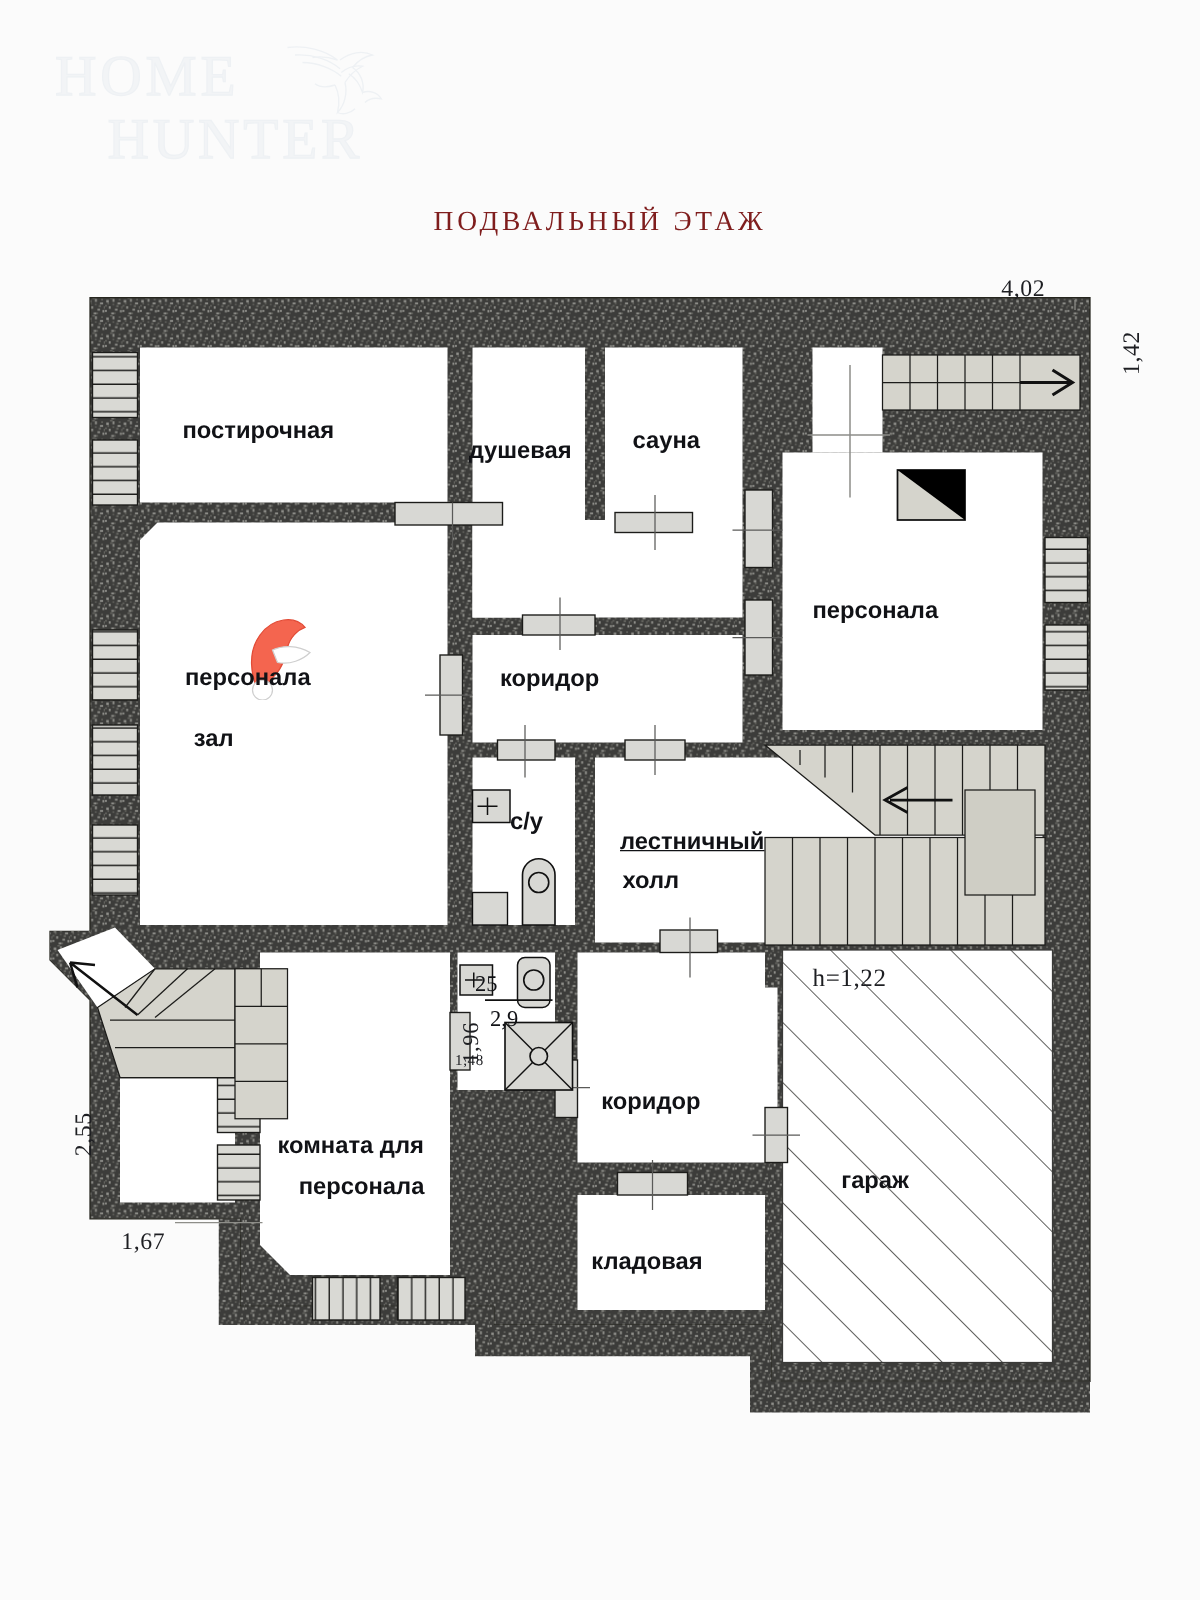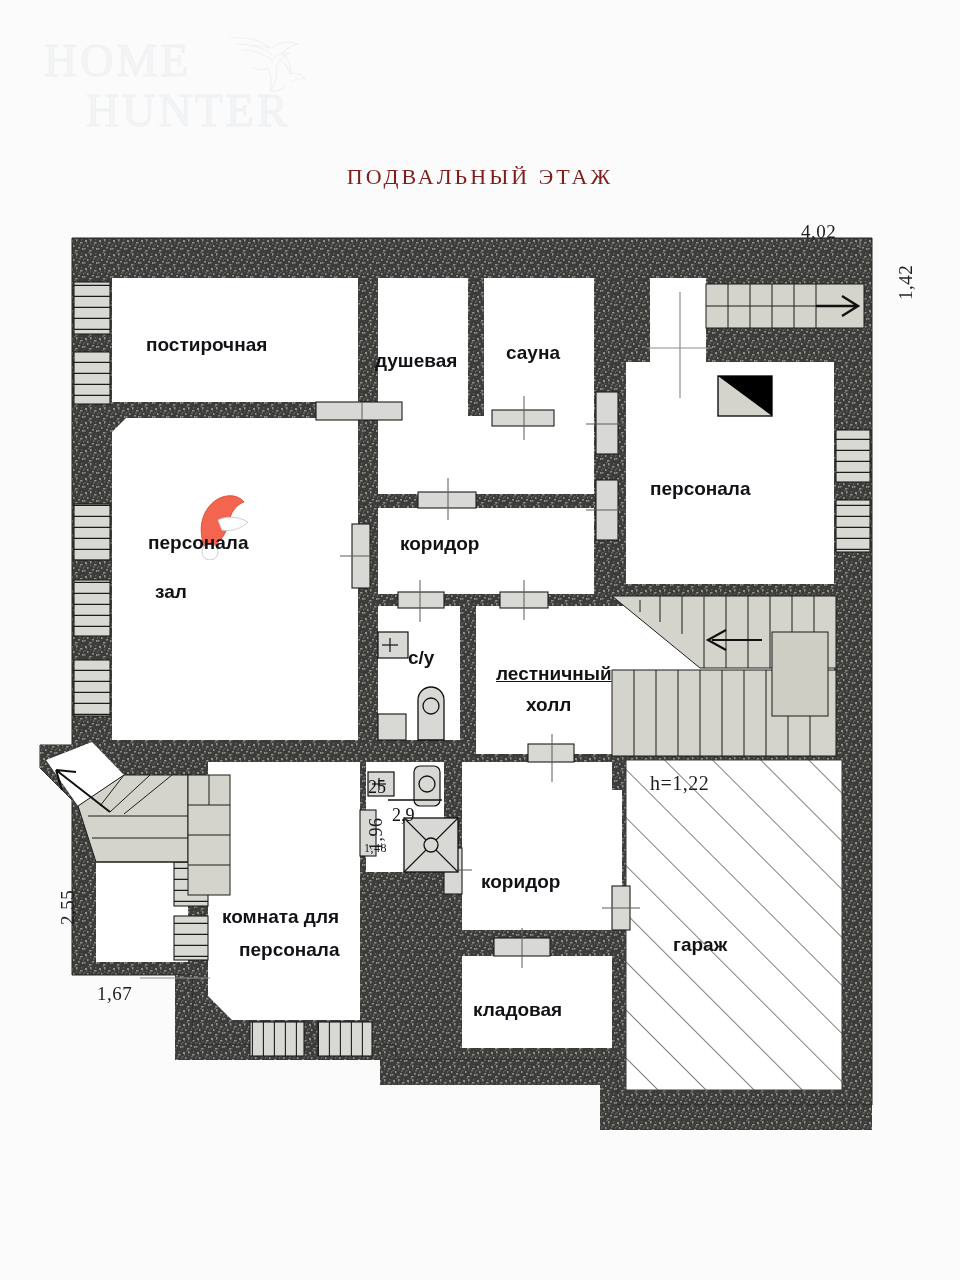--- a/index.html
+++ b/index.html
@@ -405,32 +405,32 @@
 
 <div class="room-label" style="left:506px; top:340px;">сауна</div>
 
 <div class="room-label" style="left:650px; top:476px;">персонала</div>
 
 <div class="room-label" style="left:400px; top:531px;">коридор</div>
 
 <div class="room-label" style="left:408px; top:645px;">с/у</div>
 
 <div class="room-label" style="left:496px; top:661px;text-decoration:underline;">лестничный</div>
-<div class="room-label" style="left:526px; top:692px;">холл</div>
+<div class="room-label" style="left:498px; top:692px;">холл</div>
 
 <div class="room-label" style="left:222px; top:904px;">комната для</div>
 <div class="room-label" style="left:239px; top:937px;">персонала</div>
 
 <div class="room-label" style="left:481px; top:869px;">коридор</div>
 
 <div class="room-label" style="left:473px; top:997px;">кладовая</div>
 
 <div class="room-label" style="left:673px; top:932px;">гараж</div>
 
-<div class="room-label serif-num" style="left:368px; top:775px;">25</div>
+<div class="room-label serif-num" style="left:380px; top:775px;">25</div>
 <div class="room-label serif-num" style="left:392px; top:803px;">2,9</div>
 
 <div class="dim" style="left:757px; top:221px;margin-left:44px;">4,02</div>
 
 <div class="dim vert" style="left:895px; top:300px;">1,42</div>
 
 <div class="dim vert" style="left:57px; top:925px;">2,55</div>
 
 <div class="dim" style="left:97px; top:983px;">1,67</div>
 

